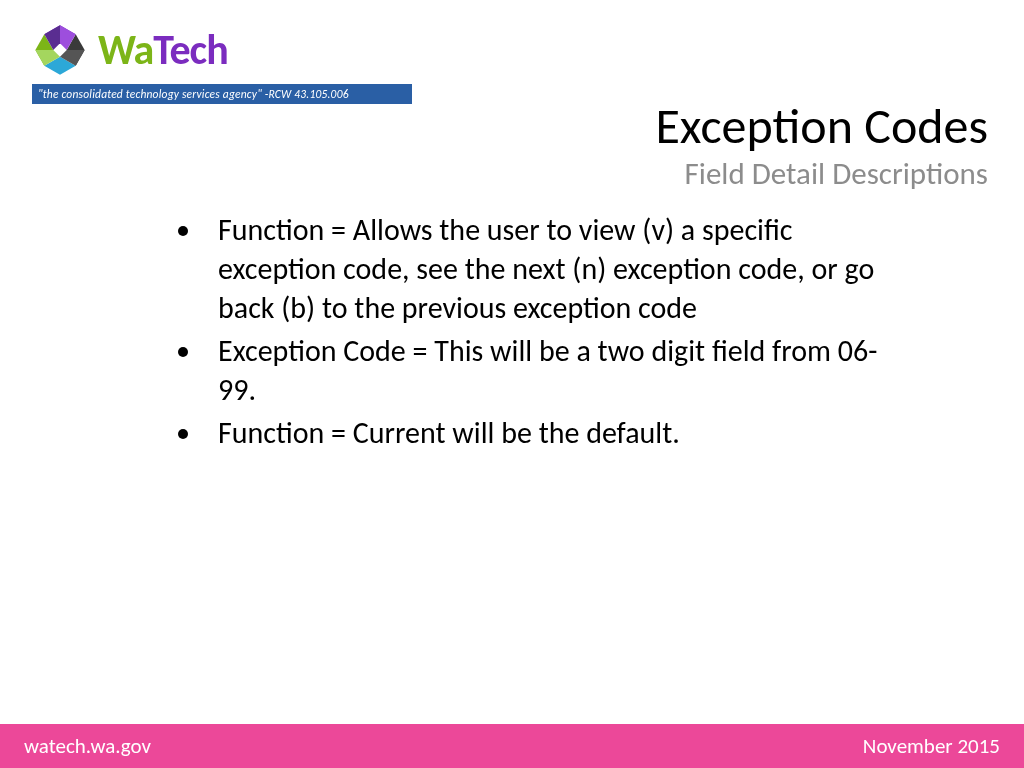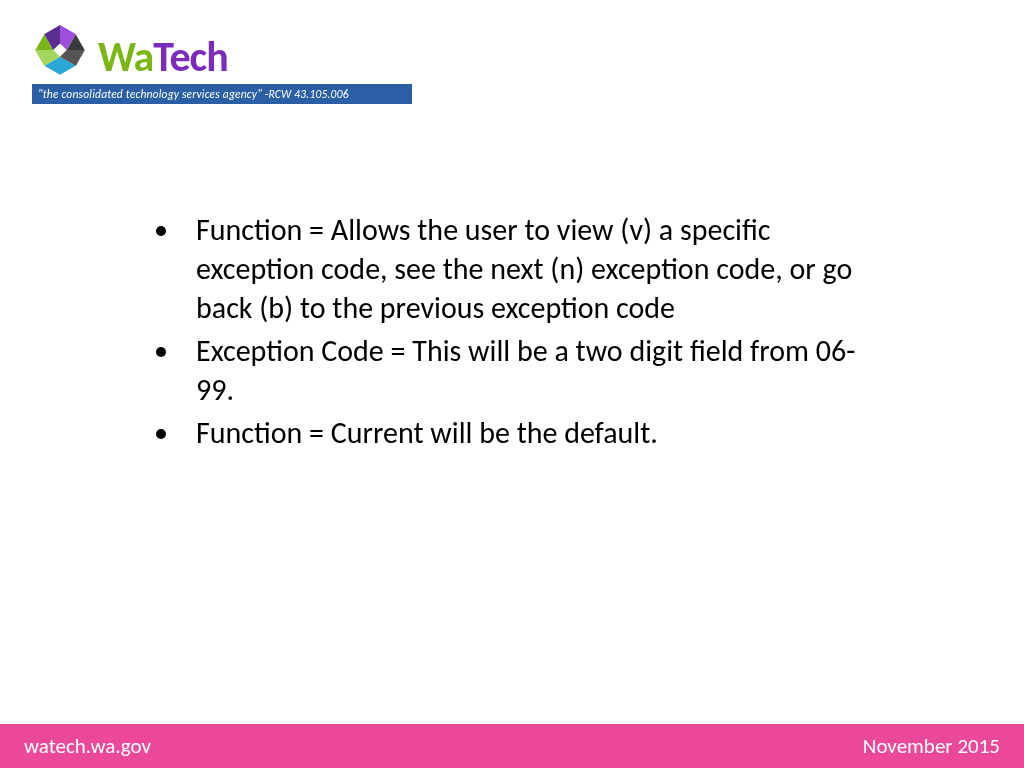--- a/index.html
+++ b/index.html
@@ -1,30 +1,30 @@
 <!DOCTYPE html>
 <html><head>
 <meta charset="utf-8">
 <style>
   * { margin: 0; padding: 0; box-sizing: border-box; }
   html, body { width: 1024px; height: 768px; font-family: Calibri, "Segoe UI", Arial, sans-serif; background: #fff; overflow: hidden; }
   .slide { position: relative; width: 1024px; height: 768px; }
   .logo-block { position: absolute; top: 22px; left: 32px; width: 380px; }
-  .logo-row { display: flex; align-items: flex-end; gap: 10px; }
+  .logo-row { display: flex; align-items: center; gap: 10px; }
   .hex-icon { width: 56px; height: 56px; flex-shrink: 0; }
   .brand-text { display: flex; flex-direction: column; }
   .brand-top { font-size: 42px; font-weight: 700; line-height: 1; letter-spacing: -1px; }
   .brand-wa { color: #7cb518; }
   .brand-tech { color: #7b2cbf; }
   .brand-sub { font-size: 15px; color: #2ca8d8; letter-spacing: 0.2px; margin-top: 2px; }
   .tagline-bar { margin-top: 6px; background: #2a5fa5; color: #fff; font-size: 11.5px; padding: 3px 6px; font-style: italic; letter-spacing: 0.2px; }
   .title-block { position: absolute; top: 95px; right: 36px; text-align: right; }
   .title-main { font-size: 50px; color: #000; font-weight: 400; }
   .title-sub { font-size: 31px; color: #8c8c8c; font-weight: 400; margin-top: -2px; }
-  .body-block { position: absolute; top: 210px; left: 152px; width: 740px; }
+  .body-block { position: absolute; top: 210px; left: 174px; width: 740px; }
   .body-block ul { list-style: disc; padding-left: 30px; }
   .body-block li { font-size: 30px; color: #000; line-height: 1.3; margin-bottom: 4px; padding-left: 14px; }
   .footer-bar { position: absolute; bottom: 0; left: 0; width: 1024px; height: 44px; background: #ec4899; color: #fff; display: flex; justify-content: space-between; align-items: center; padding: 0 24px; font-size: 21px; }
 </style>
 </head>
 <body>
 
 <div class="slide">
 
   <div class="logo-block">
@@ -42,20 +42,24 @@
       </svg>
       <div class="brand-text">
         <div class="brand-top">
           <span class="brand-wa">Wa</span><span class="brand-tech">Tech</span>
         </div>
       </div>
     </div>
     <div class="tagline-bar">"the consolidated technology services agency" -RCW 43.105.006</div>
   </div>
 
+  <div class="title-block">
+    <div class="title-main">Exception Codes</div>
+    <div class="title-sub">Field Detail Descriptions</div>
+  </div>
 
   <div class="body-block">
     <ul>
       <li>Function = Allows the user to view (v) a specific exception code, see the next (n) exception code, or go back (b) to the previous exception code</li>
       <li>Exception Code = This will be a two digit field from 06-99.</li>
       <li>Function = Current will be the default.</li>
     </ul>
   </div>
 
   <div class="footer-bar">

